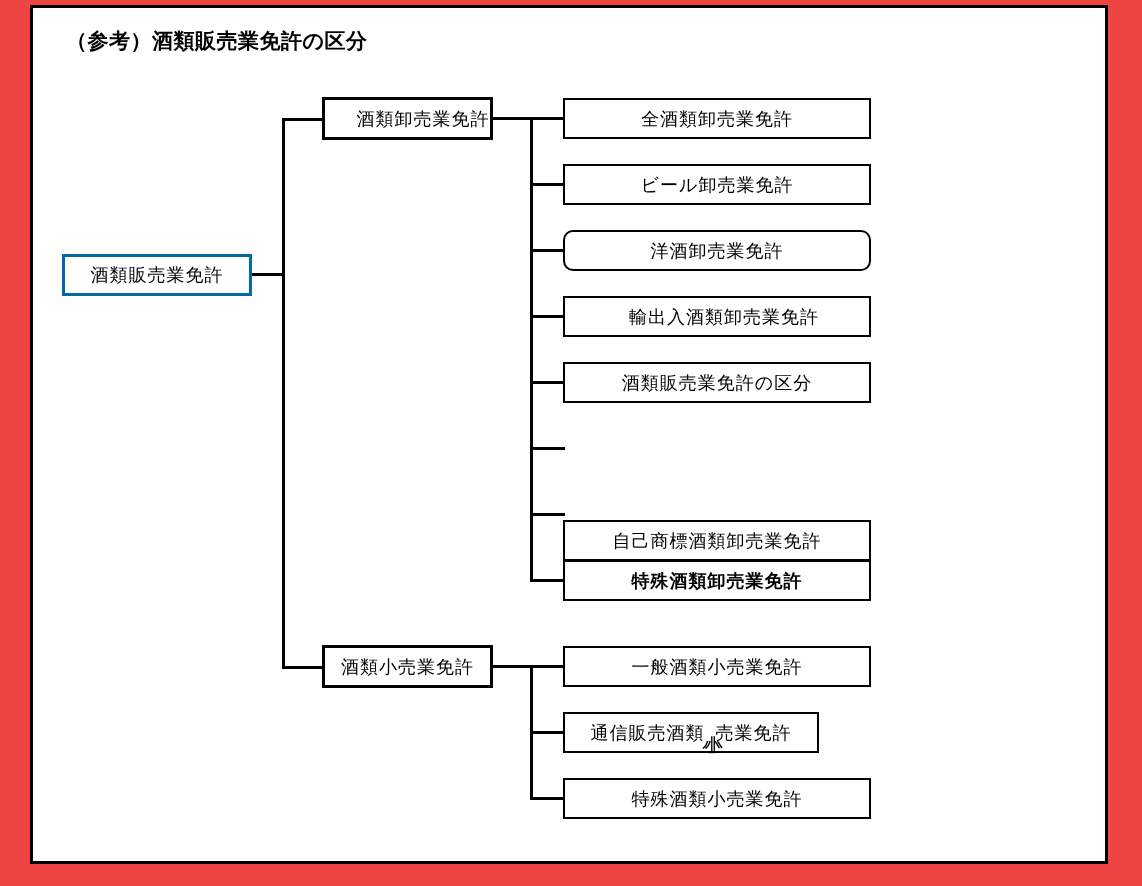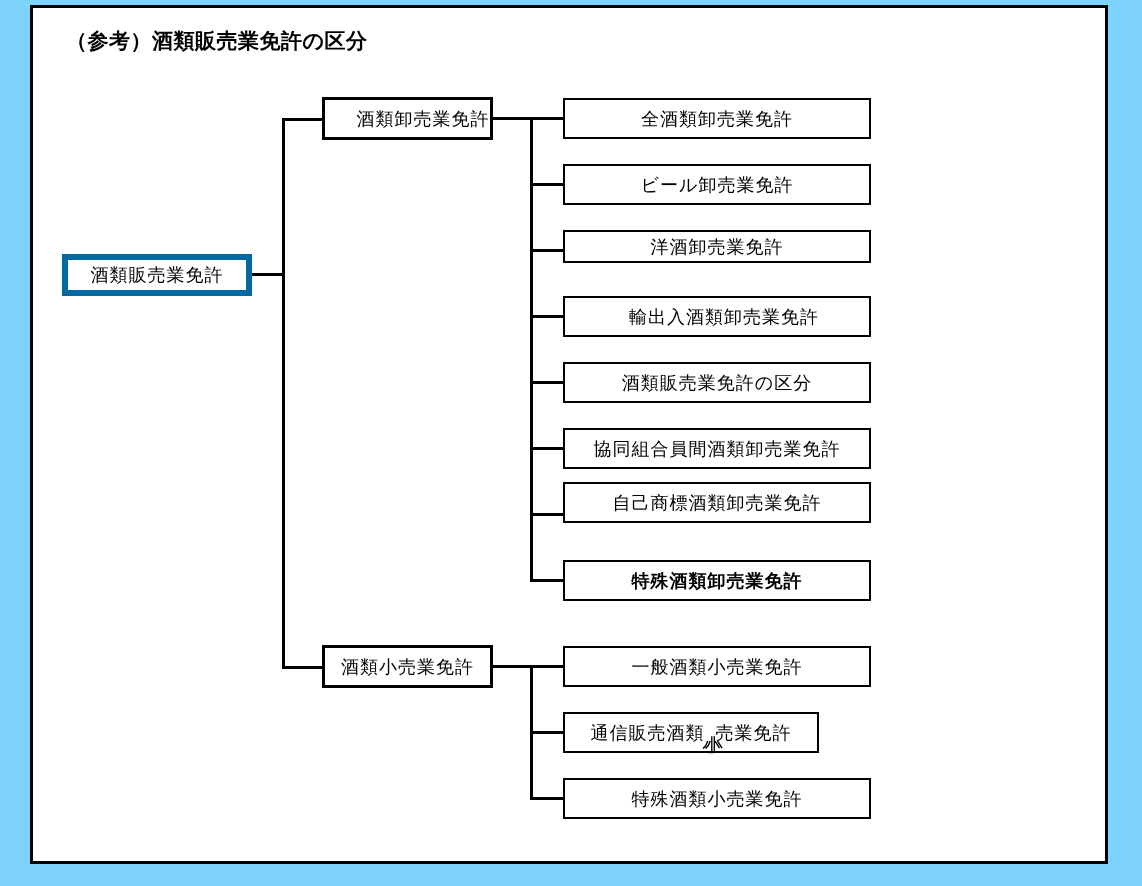--- a/index.html
+++ b/index.html
@@ -10,21 +10,21 @@
   }
   body {
     font-family: "Liberation Serif", "DejaVu Serif", serif;
     color: #000000;
   }
 
   #page {
     position: relative;
     width: 1142px;
     height: 886px;
-    background: #7dd3fc;
+    background: #ef4444;
     overflow: hidden;
   }
 
   
   .outer-frame {
     position: absolute;
     left: 30px;
     top: 5px;
     width: 1078px;
     height: 859px;
@@ -54,21 +54,21 @@
     background: #ffffff;
     display: flex;
     align-items: center;
     justify-content: center;
     text-align: center;
     white-space: nowrap;
     color: #000000;
   }
 
   .node-root {
-    border: 6px solid #0369a1;
+    border: 3px solid #0369a1;
     font-size: 18px;
     letter-spacing: 1px;
   }
 
   .node-branch {
     border: 3px solid #000000;
     font-size: 18px;
     letter-spacing: 1px;
   }
 
@@ -129,25 +129,24 @@
   <div class="conn conn-h" style="left:530px; top:183px; width:35px;"></div>
   <div class="conn conn-h" style="left:530px; top:249px; width:35px;"></div>
   <div class="conn conn-h" style="left:530px; top:315px; width:35px;"></div>
   <div class="conn conn-h" style="left:530px; top:381px; width:35px;"></div>
   <div class="conn conn-h" style="left:530px; top:447px; width:35px;"></div>
   <div class="conn conn-h" style="left:530px; top:513px; width:35px;"></div>
   <div class="conn conn-h" style="left:530px; top:579px; width:35px;"></div>
 
   <div class="node node-leaf" style="left:563px; top:98px; width:308px; height:41px;">全酒類卸売業免許</div>
   <div class="node node-leaf" style="left:563px; top:164px; width:308px; height:41px;">ビール卸売業免許</div>
-  <div class="node node-leaf" style="left:563px; top:230px; width:308px; height:33px;">洋酒卸売業免許</div>
+  <div class="node node-leaf" style="left:563px; top:230px; width:308px; height:41px;border-radius:10px;">洋酒卸売業免許</div>
   <div class="node node-leaf" style="left:563px; top:296px; width:308px; height:41px;padding-left:14px;">輸出入酒類卸売業免許</div>
   <div class="node node-leaf" style="left:563px; top:362px; width:308px; height:41px;">酒類販売業免許の区分</div>
-  <div class="node node-leaf" style="left:563px; top:428px; width:308px; height:41px;">協同組合員間酒類卸売業免許</div>
-  <div class="node node-leaf" style="left:563px; top:482px; width:308px; height:41px;">自己商標酒類卸売業免許</div>
+  <div class="node node-leaf" style="left:563px; top:520px; width:308px; height:41px;">自己商標酒類卸売業免許</div>
   <div class="node node-leaf" style="left:563px; top:560px; width:308px; height:41px;font-weight:bold;">特殊酒類卸売業免許</div>
 
   <div class="node node-branch" style="left:322px; top:645px; width:171px; height:43px;">酒類小売業免許</div>
 
   <div class="conn conn-h" style="left:493px; top:665px; width:40px;"></div>
   <div class="conn conn-v" style="left:530px; top:665px; width:3px; height:133px;"></div>
 
   <div class="conn conn-h" style="left:530px; top:665px; width:35px;"></div>
   <div class="conn conn-h" style="left:530px; top:731px; width:35px;"></div>
   <div class="conn conn-h" style="left:530px; top:797px; width:35px;"></div>

